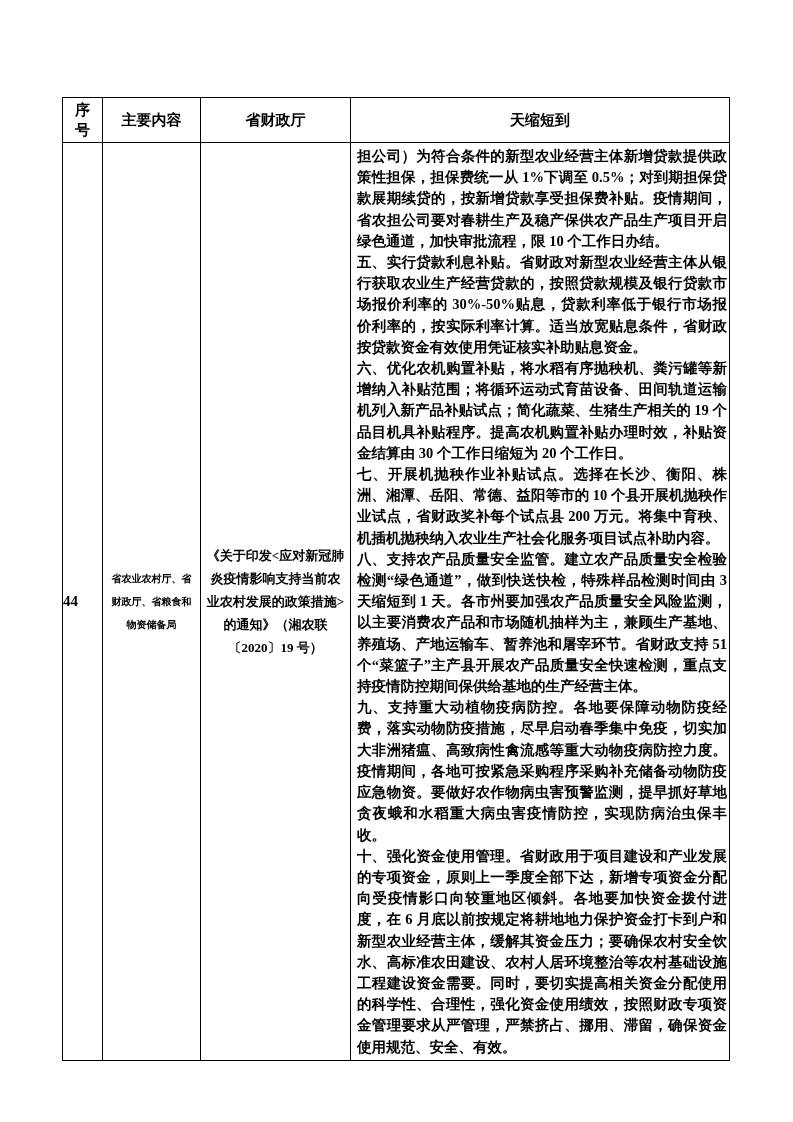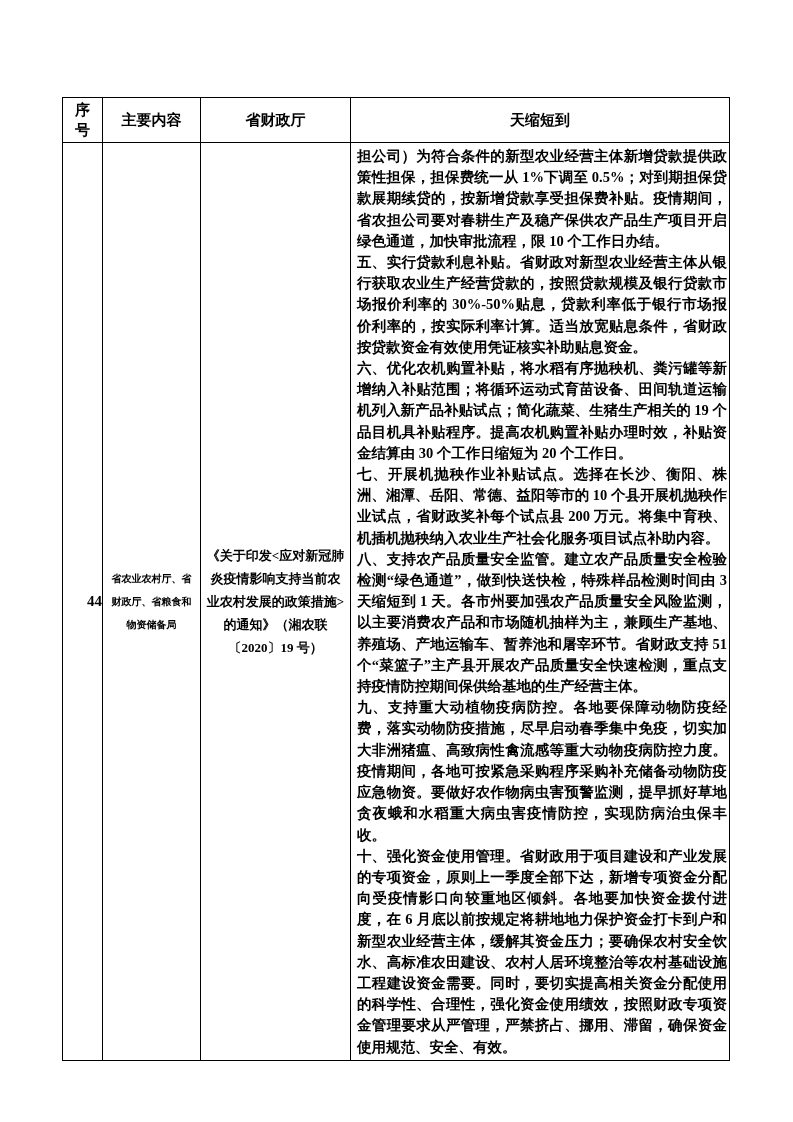--- a/index.html
+++ b/index.html
@@ -38,21 +38,21 @@
     text-align: center;
     font-weight: bold;
   }
   .no-head-inner {
     display: block;
     width: 1.1em;
     margin: 0 auto;
     text-align: center;
   }
   td.no-cell {
-    text-align: right;
+    text-align: left;
     font-size: 15px;
   }
   td.agency-cell {
     text-align: center;
     font-size: 10px;
     line-height: 23px;
     padding: 0 6px;
   }
   td.title-cell {
     text-align: center;

